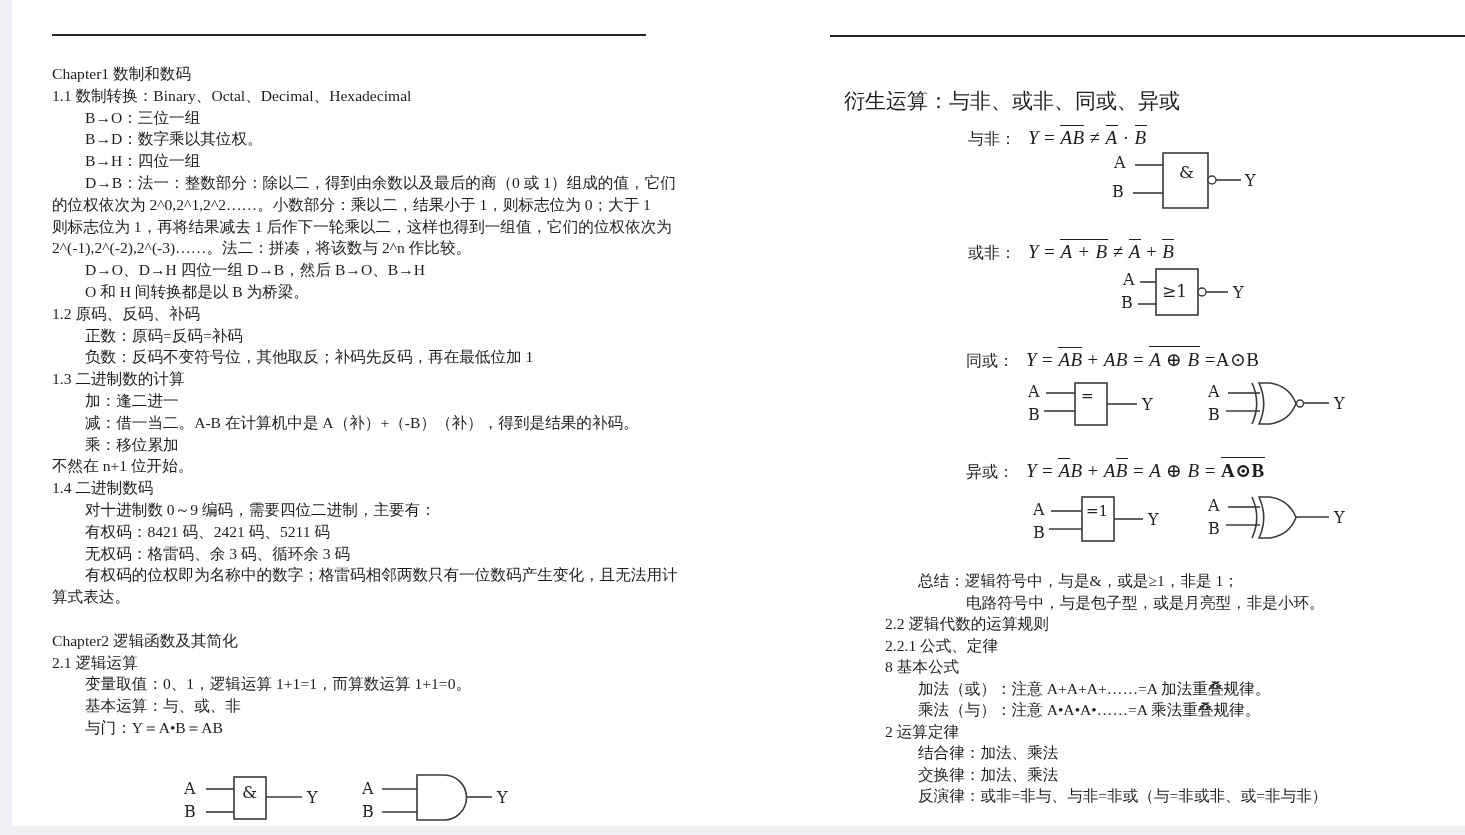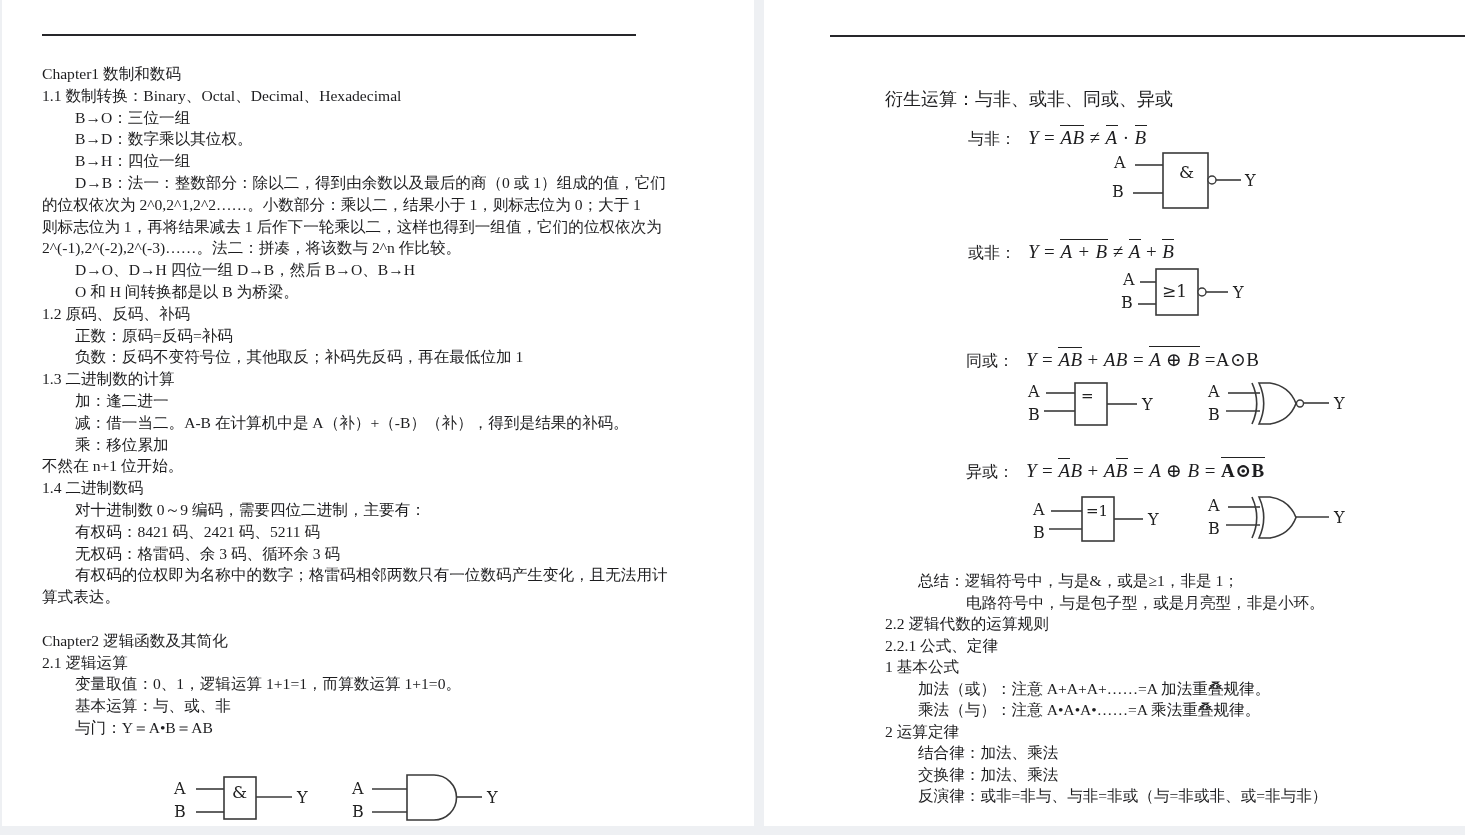--- a/index.html
+++ b/index.html
@@ -1,32 +1,32 @@
 <!DOCTYPE html>
 <html><head>
 <meta charset="utf-8">
 <style>
   html,body{margin:0;padding:0;}
   body{background:#eef0f3;font-family:"Liberation Serif","DejaVu Serif",serif;color:#1d1d1f;}
   .viewport{position:relative;width:1465px;height:835px;overflow:hidden;}
   .page{position:absolute;top:0;height:826px;background:#ffffff;}
-  .page-left{left:2px;width:752px;}
+  .page-left{left:12px;width:752px;}
   .page-right{left:764px;width:701px;}
   .rule{position:absolute;height:2px;background:#26262a;}
   .rule-left{left:40px;top:34px;width:594px;}
   .rule-right{left:830px;top:35px;width:635px;}
   .textblock{position:absolute;white-space:nowrap;}
   .tb-left{left:40px;top:63px;width:600px;}
   .tb-right{left:885px;top:570px;width:560px;}
   .tline{height:21.8px;line-height:21.8px;font-size:15.6px;}
   .tb-right .tline{height:21.55px;line-height:21.55px;}
   .ind0{padding-left:0;}
   .ind1{padding-left:33px;}
   .ind2{padding-left:81px;}
-  .intro-line{position:absolute;left:885px;top:87px;font-size:18px;white-space:nowrap;}
+  .intro-line{position:absolute;left:844px;top:87px;font-size:21px;white-space:nowrap;}
   .formula-row{position:absolute;display:flex;align-items:baseline;white-space:pre;}
   .f-label{font-size:16px;margin-left:48px;}
   .f-math{font-size:19px;margin-left:12px;letter-spacing:.4px;margin-top:13px;}
   .f-math span{display:inline-block;white-space:pre;}
   .ov{border-top:1.6px solid #222;padding-top:1px;}
   .it{font-style:italic;}
   .bd{font-weight:700;}
   svg.gate{position:absolute;overflow:visible;}
   svg.gate text{font-family:"DejaVu Serif","Liberation Serif",serif;font-size:16px;fill:#222;}
   svg.gate .sym{font-size:17px;}
@@ -189,21 +189,21 @@
     <path d="M61,5 L72,5 C85,7 94,15 98,25.5 C94,36 85,44 72,46 L61,46 C67,33 67,18 61,5 Z"></path>
     <line x1="98" y1="25" x2="131" y2="25"></line>
     <text x="136" y="31">Y</text>
   </svg>
 
   <div class="textblock tb-right">
       <div class="tline ind1">总结：逻辑符号中，与是&amp;，或是≥1，非是 1；</div>
       <div class="tline ind2">电路符号中，与是包子型，或是月亮型，非是小环。</div>
       <div class="tline ind0">2.2 逻辑代数的运算规则</div>
       <div class="tline ind0">2.2.1 公式、定律</div>
-      <div class="tline ind0">1 基本公式</div>
+      <div class="tline ind0">8 基本公式</div>
       <div class="tline ind1">加法（或）：注意 A+A+A+……=A 加法重叠规律。</div>
       <div class="tline ind1">乘法（与）：注意 A•A•A•……=A 乘法重叠规律。</div>
       <div class="tline ind0">2 运算定律</div>
       <div class="tline ind1">结合律：加法、乘法</div>
       <div class="tline ind1">交换律：加法、乘法</div>
       <div class="tline ind1">反演律：或非=非与、与非=非或（与=非或非、或=非与非）</div>
     </div>
 
 </div>
 

